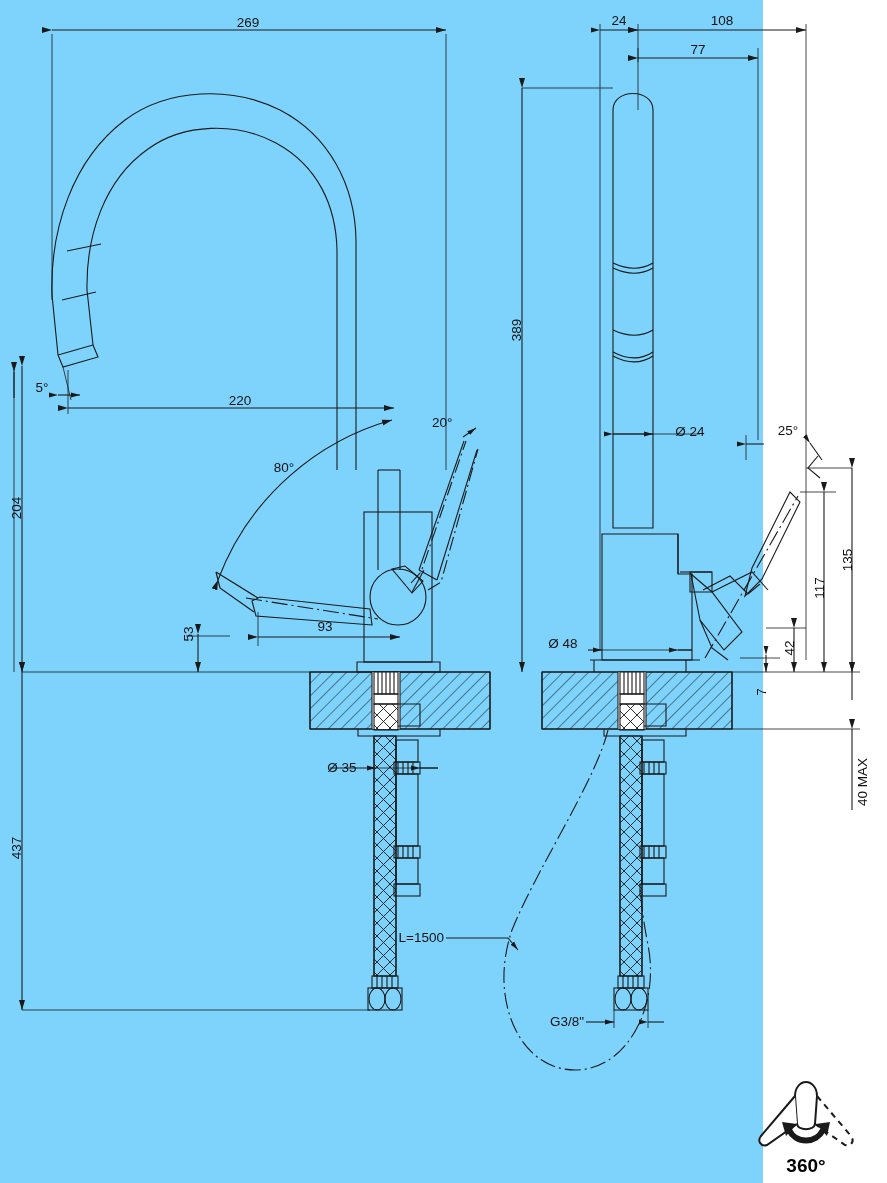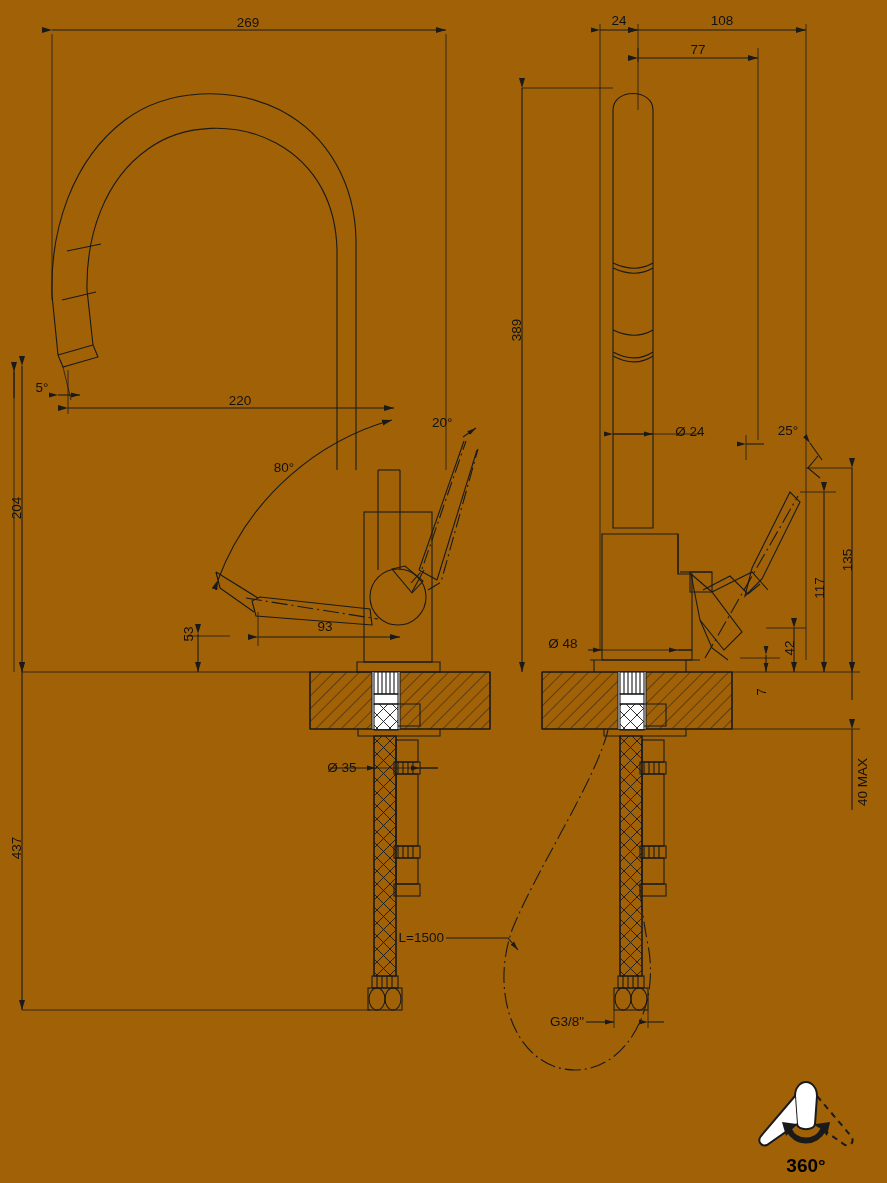--- a/index.html
+++ b/index.html
@@ -3,21 +3,21 @@
 <meta charset="utf-8">
 <style>
   html,body{margin:0;padding:0;background:#ffffff;}
   body{
     width:887px;height:1183px;
     font-family:"Liberation Sans", sans-serif;
     color:#1a1a1a;
     overflow:hidden;
     position:relative;
   }
-  #sheet{position:relative;width:887px;height:1183px;background:#a16207;text-decoration:underline;}
+  #sheet{position:relative;width:763px;height:1183px;background:#7dd3fc;text-decoration:underline;}
   svg{display:block;position:absolute;top:0;left:0;}
   .dimtxt{font-family:"Liberation Sans", sans-serif;font-size:13.5px;fill:#111;}
   .big{font-size:19px;font-weight:bold;fill:#000;}
 </style>
 </head>
 <body>
 
 <div id="sheet">
 
 <svg width="887" height="1183" viewBox="0 0 887 1183">

